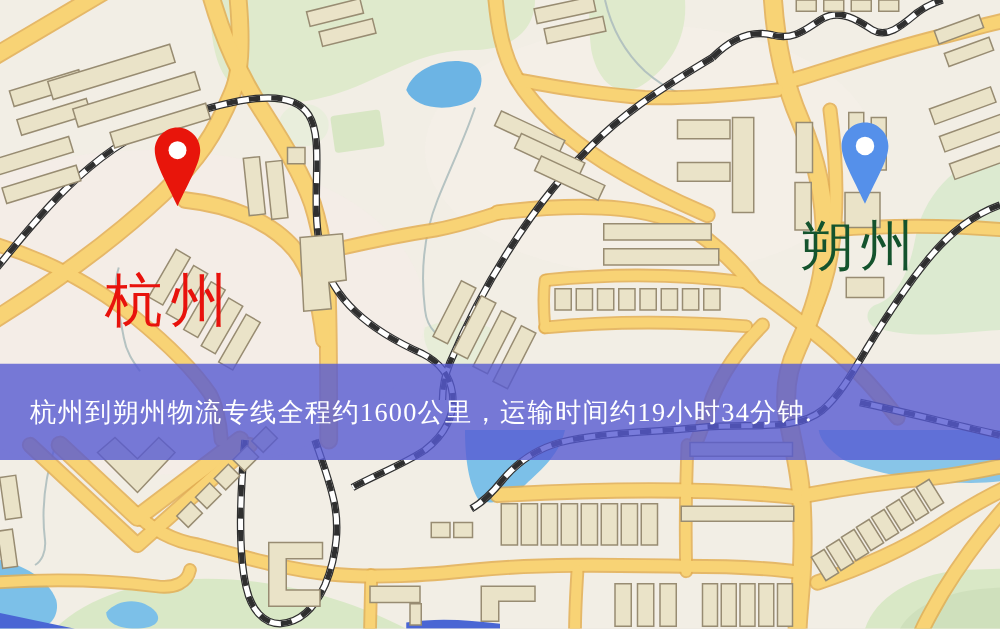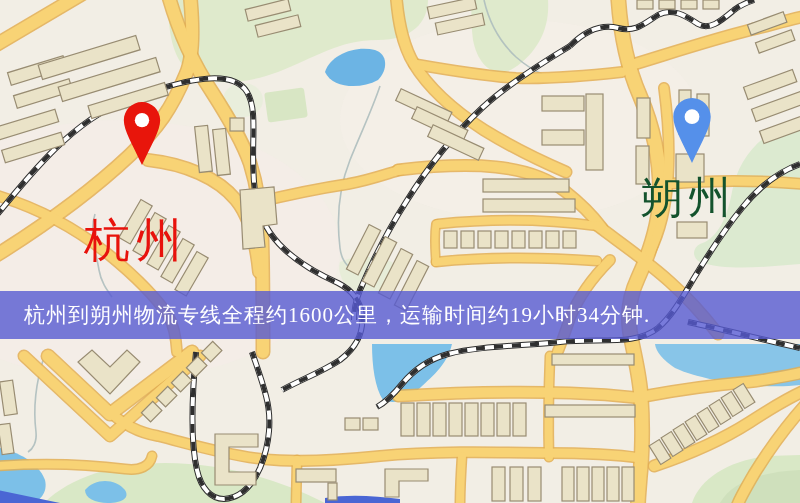--- a/index.html
+++ b/index.html
@@ -29,21 +29,21 @@
   .pin-hole{fill:#ffffff;}
 
   .city-label{
     position:absolute;line-height:1;white-space:nowrap;
     font-family:"Liberation Serif", serif;font-weight:400;
   }
   .origin-label{left:84px;top:174px;font-size:46px;letter-spacing:6px;color:#e8120c;margin-top:44px;}
   .dest-label{left:640px;top:176px;font-size:43px;letter-spacing:5px;color:#14532d;}
 
   .route-banner{
-    position:absolute;left:0;top:291px;width:800px;height:48px;
+    position:absolute;left:0;top:291px;width:800px;height:77px;
     background:rgba(86,90,210,0.80);
     display:flex;align-items:center;
     box-sizing:border-box;padding-left:24px;
     color:#ffffff;font-size:21px;letter-spacing:1px;
   }
 </style>
 </head>
 <body>
 
 <div class="screen">

